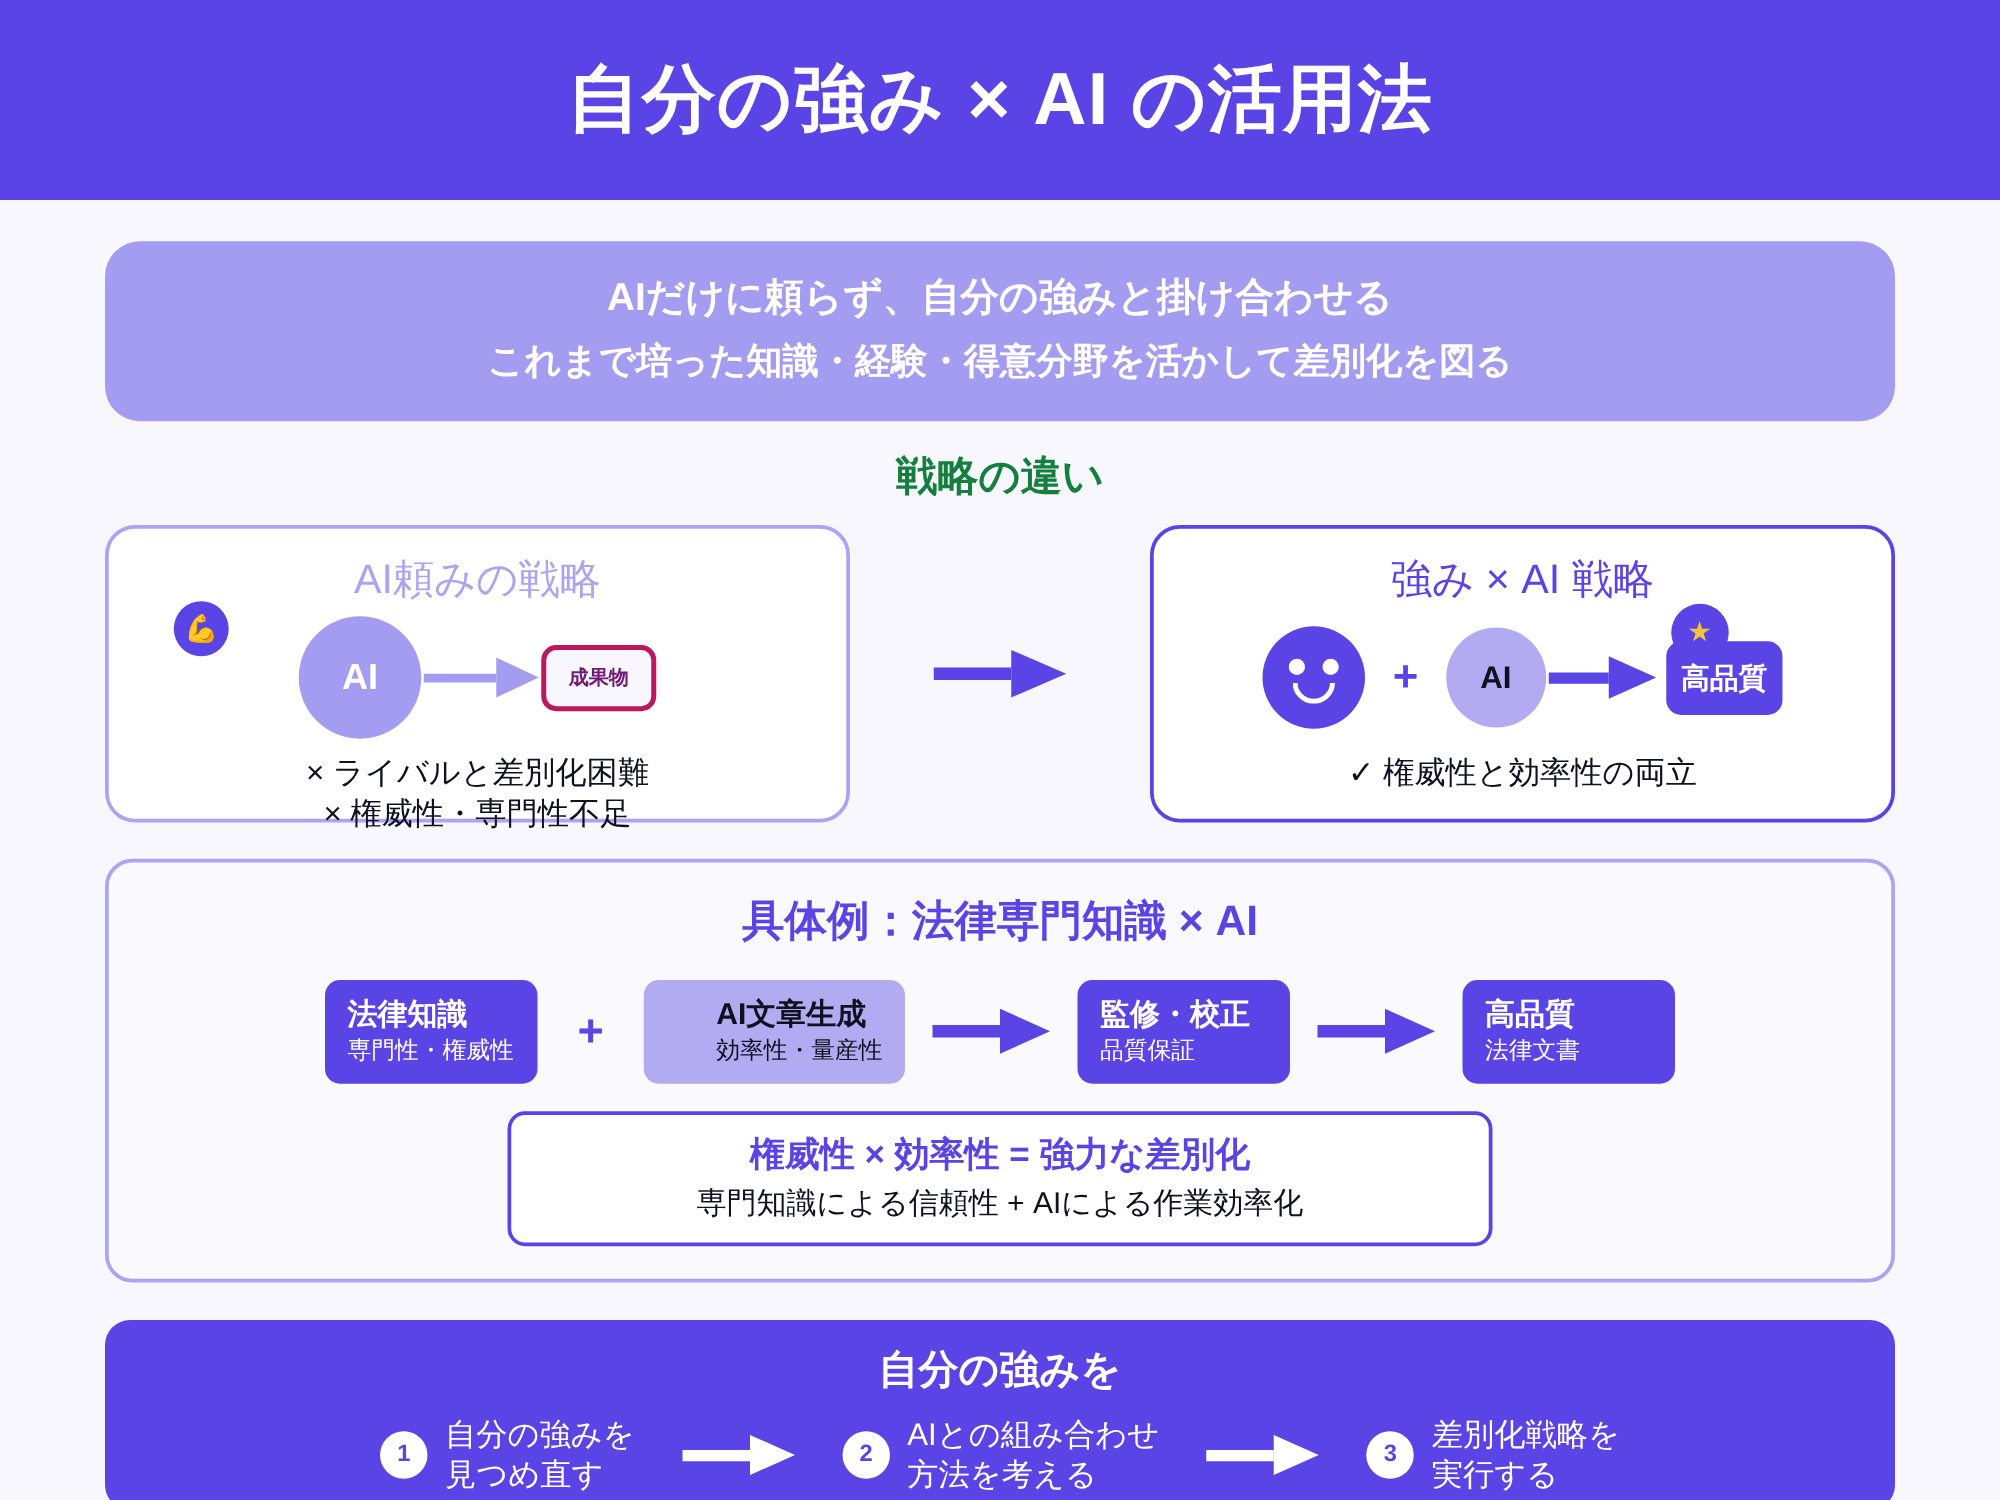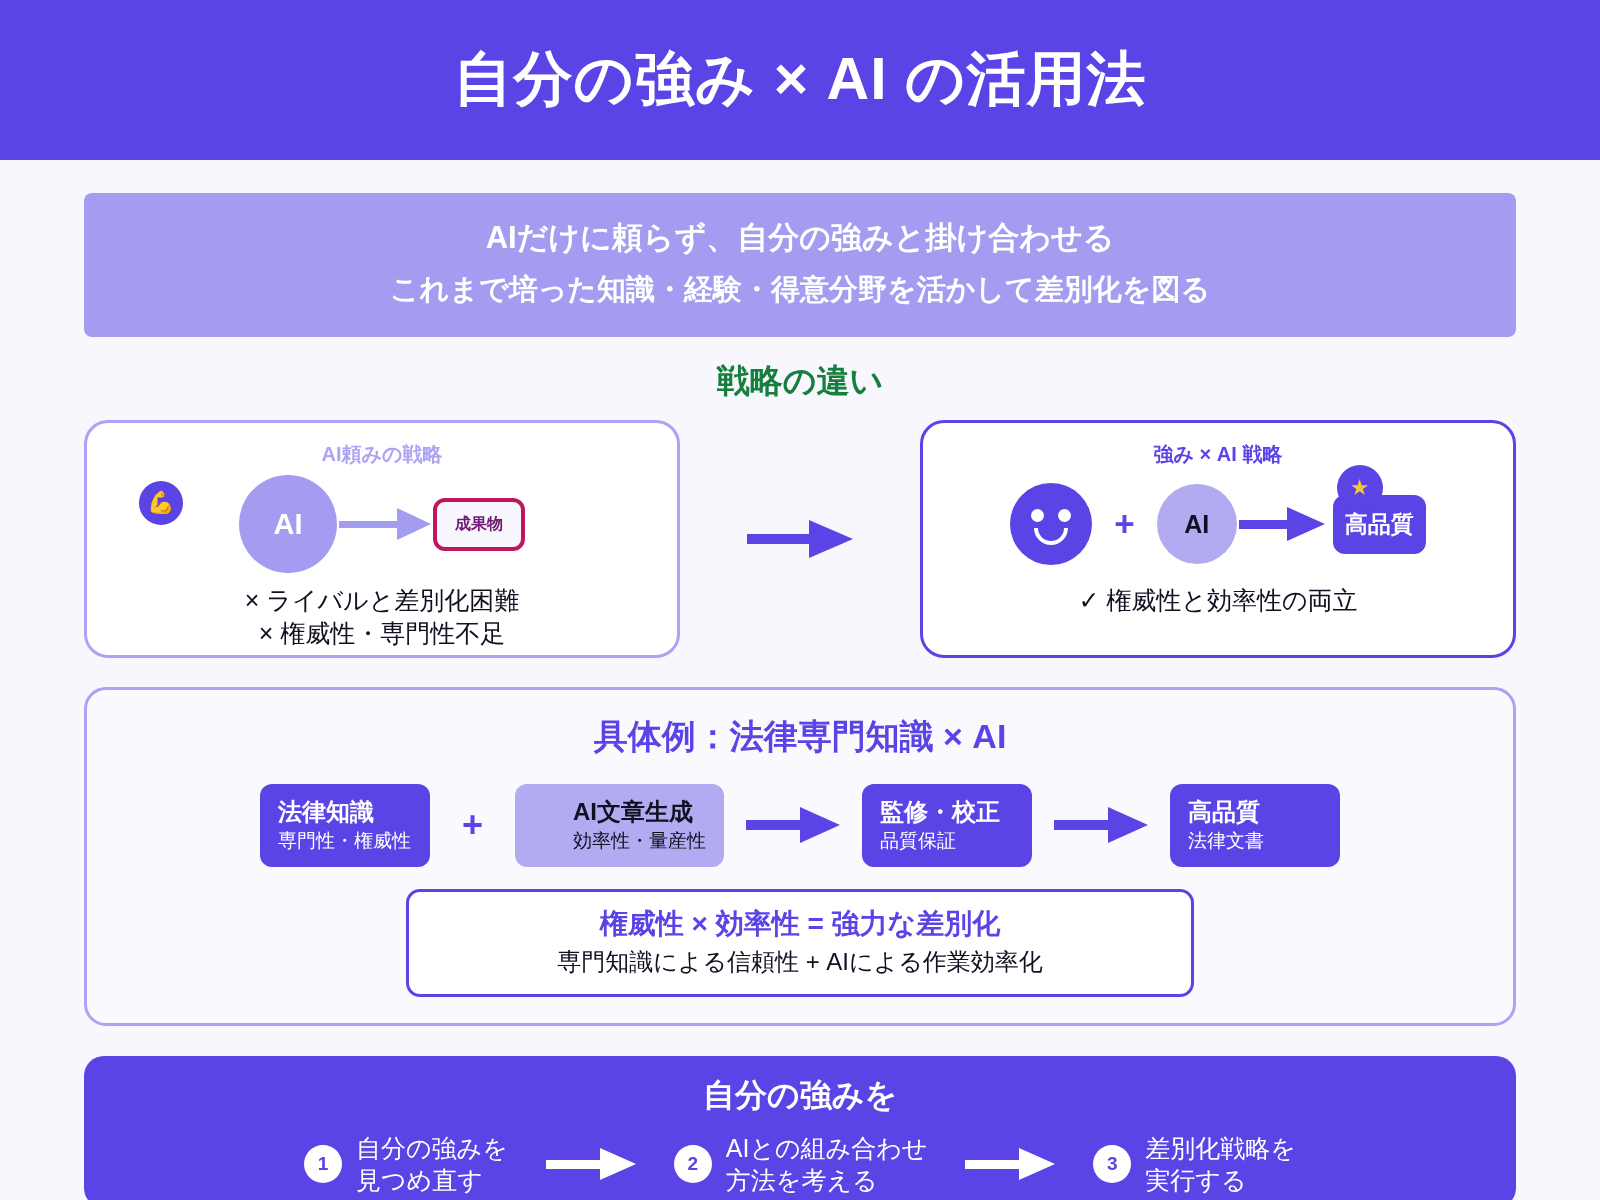--- a/index.html
+++ b/index.html
@@ -23,21 +23,21 @@
     font-size: 59px;
     font-weight: bold;
     letter-spacing: 1px;
     white-space: nowrap;
   }
 
   
   .subtitle-banner {
     margin: 33px 84px 0 84px;
     background: #a49cf0;
-    border-radius: 8px;
+    border-radius: 28px;
     padding: 22px 20px 26px 20px;
     text-align: center;
   }
   .subtitle-line1 {
     color: #ffffff; font-size: 31px; font-weight: bold; line-height: 1.5;
   }
   .subtitle-line2 {
     color: #ffffff; font-size: 29px; font-weight: bold; line-height: 1.5; margin-top: 6px;
   }
 
@@ -62,21 +62,21 @@
     background: #ffffff;
     border-radius: 24px;
     height: 238px;
     flex: 0 0 596px;
     padding: 18px 22px;
     text-align: center;
   }
   .card-left  { border: 3px solid #aca4f2; }
   .card-right { border: 3px solid #5a44e6; }
 
-  .card-title { font-size: 20px; font-weight: bold; margin-bottom: 4px; }
+  .card-title { font-size: 33px; font-weight: normal; margin-bottom: 4px; }
   .card-title-weak   { color: #aca4f2; }
   .card-title-strong { color: #5a44e6; }
 
   .badge-emoji {
     position: absolute;
     left: 52px; top: 58px;
     width: 44px; height: 44px;
     border-radius: 50%;
     background: #5a44e6;
     display: flex; align-items: center; justify-content: center;

